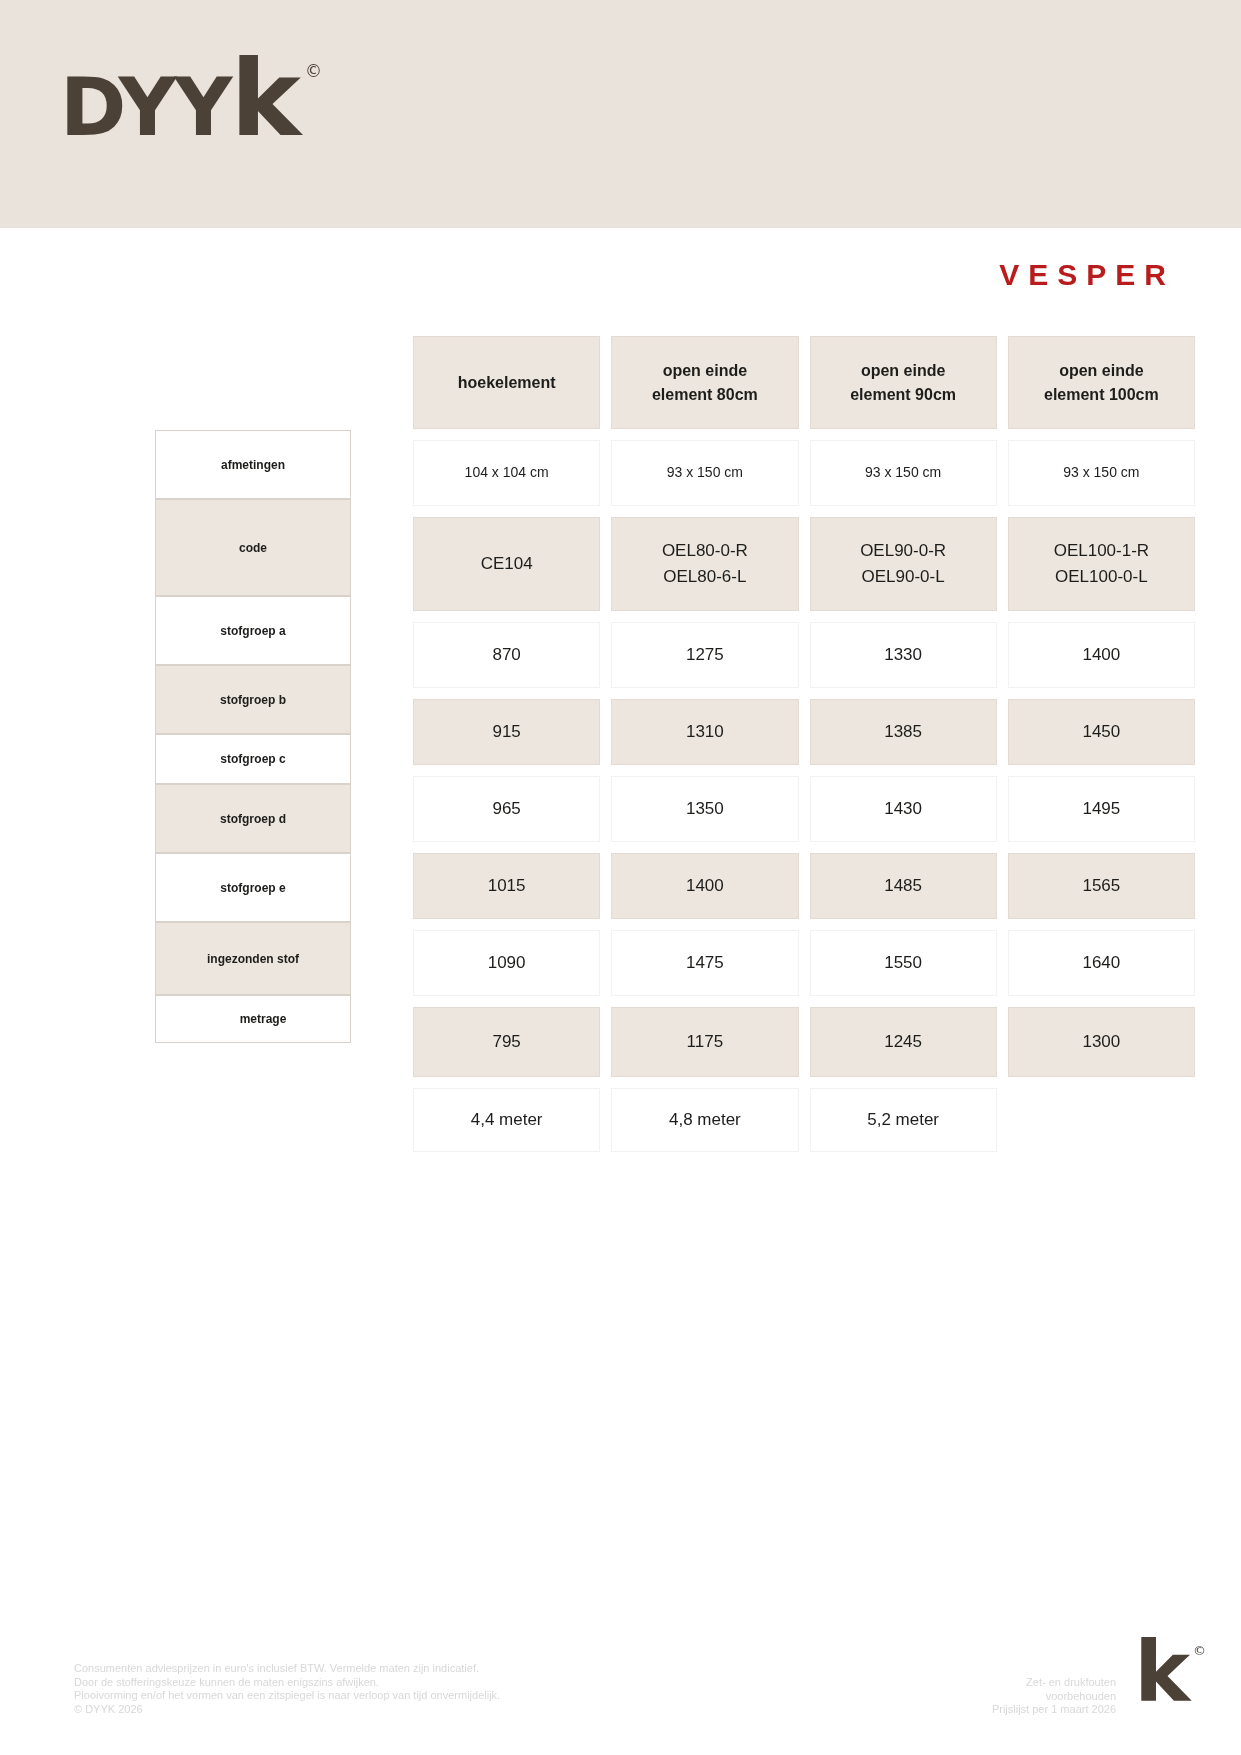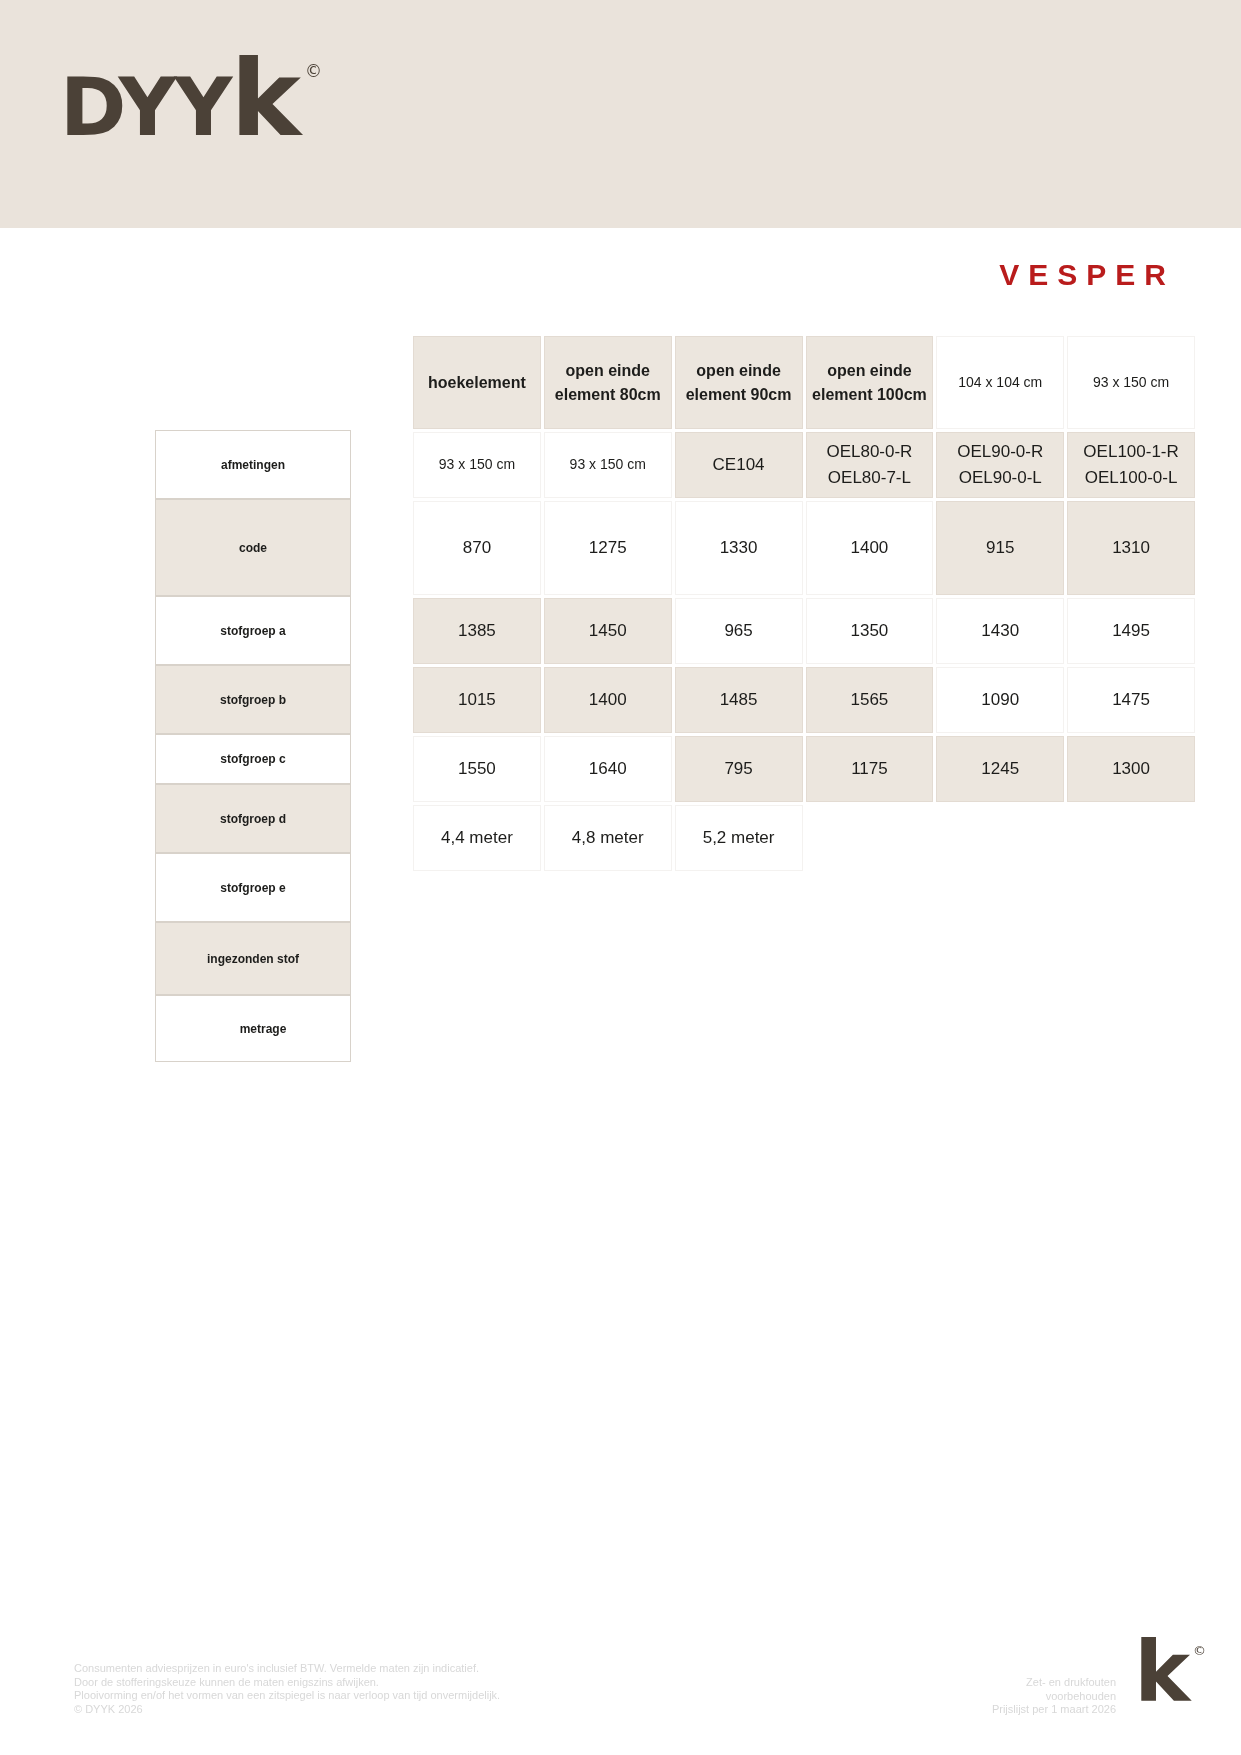--- a/index.html
+++ b/index.html
@@ -36,21 +36,21 @@
     display:flex;flex-direction:column;
   }
   .lab{
     box-sizing:border-box;border:1px solid #d8d2ca;background:#ffffff;
     display:flex;align-items:center;justify-content:center;
     font-weight:700;font-size:12px;text-align:center;
   }
   .lab.beige{background:var(--beige,#ece6de);}
   .data-grid{
     position:absolute;left:384px;top:336px;width:782px;
-    display:grid;grid-template-columns:repeat(6,1fr);gap:3px;padding-left:29px;
+    display:grid;grid-template-columns:repeat(4,1fr);gap:11px;padding-left:29px;
   }
   .cell{
     display:flex;flex-direction:column;align-items:center;justify-content:center;
     font-size:17px;line-height:1.55;text-align:center;
     box-shadow:inset 0 0 0 1px rgba(150,128,105,0.10);
   }
   .cell.beige{background:var(--beige,#ece6de);}
   .cell.white{background:#ffffff;}
   .cell.head{font-weight:700;font-size:16px;line-height:1.5;}
   .cell.small{font-size:14px;}
@@ -101,21 +101,21 @@
       </div>
       <div class="lab beige" style="height: 69px;">
         <span>stofgroep d</span>
       </div>
       <div class="lab" style="height: 69px;">
         <span>stofgroep e</span>
       </div>
       <div class="lab beige" style="height: 73px;">
         <span>ingezonden stof</span>
       </div>
-      <div class="lab" style="height: 67px; padding-left: 20px;">
+      <div class="lab" style="height: 48px; padding-left: 20px;">
         <span>metrage</span>
       </div>
     </div>
   <div class="data-grid" id="dataGrid" style="grid-template-rows: 93px 66px 94px 66px 66px 66px 66px 66px 70px 64px;">
       <div class="cell head beige">
         <div>hoekelement</div>
       </div>
       <div class="cell head beige">
         <div>open einde</div>
         <div>element 80cm</div>
@@ -138,21 +138,21 @@
         <div>93 x 150 cm</div>
       </div>
       <div class="cell white small">
         <div>93 x 150 cm</div>
       </div>
       <div class="cell beige">
         <div>CE104</div>
       </div>
       <div class="cell beige">
         <div>OEL80-0-R</div>
-        <div>OEL80-7-L</div>
+        <div>OEL80-6-L</div>
       </div>
       <div class="cell beige">
         <div>OEL90-0-R</div>
         <div>OEL90-0-L</div>
       </div>
       <div class="cell beige">
         <div>OEL100-1-R</div>
         <div>OEL100-0-L</div>
       </div>
       <div class="cell white">

